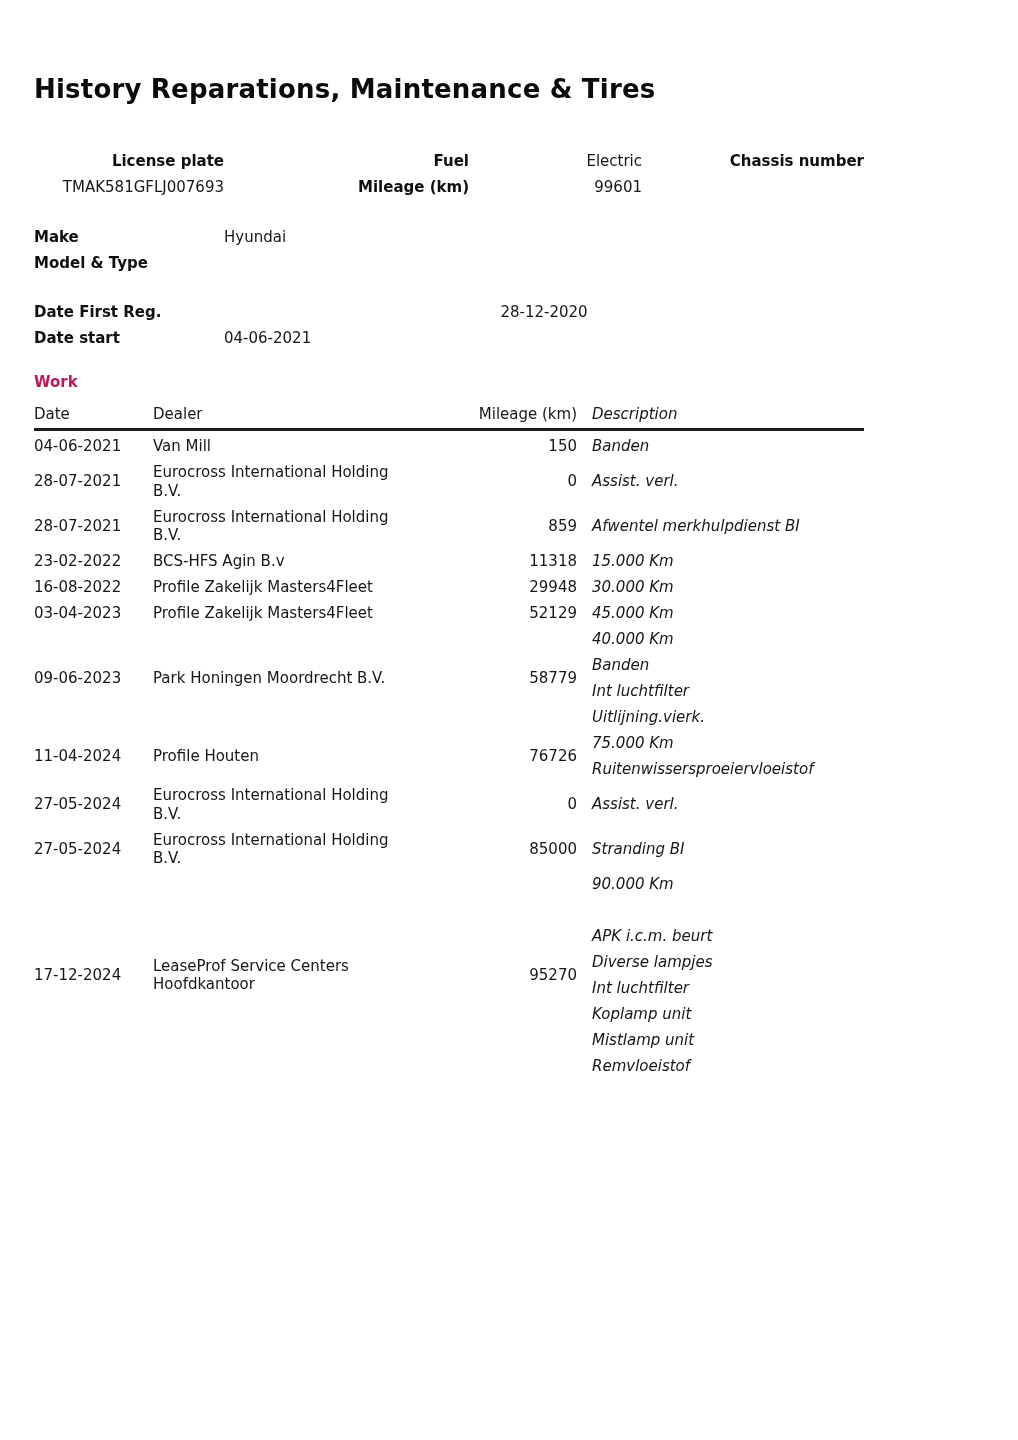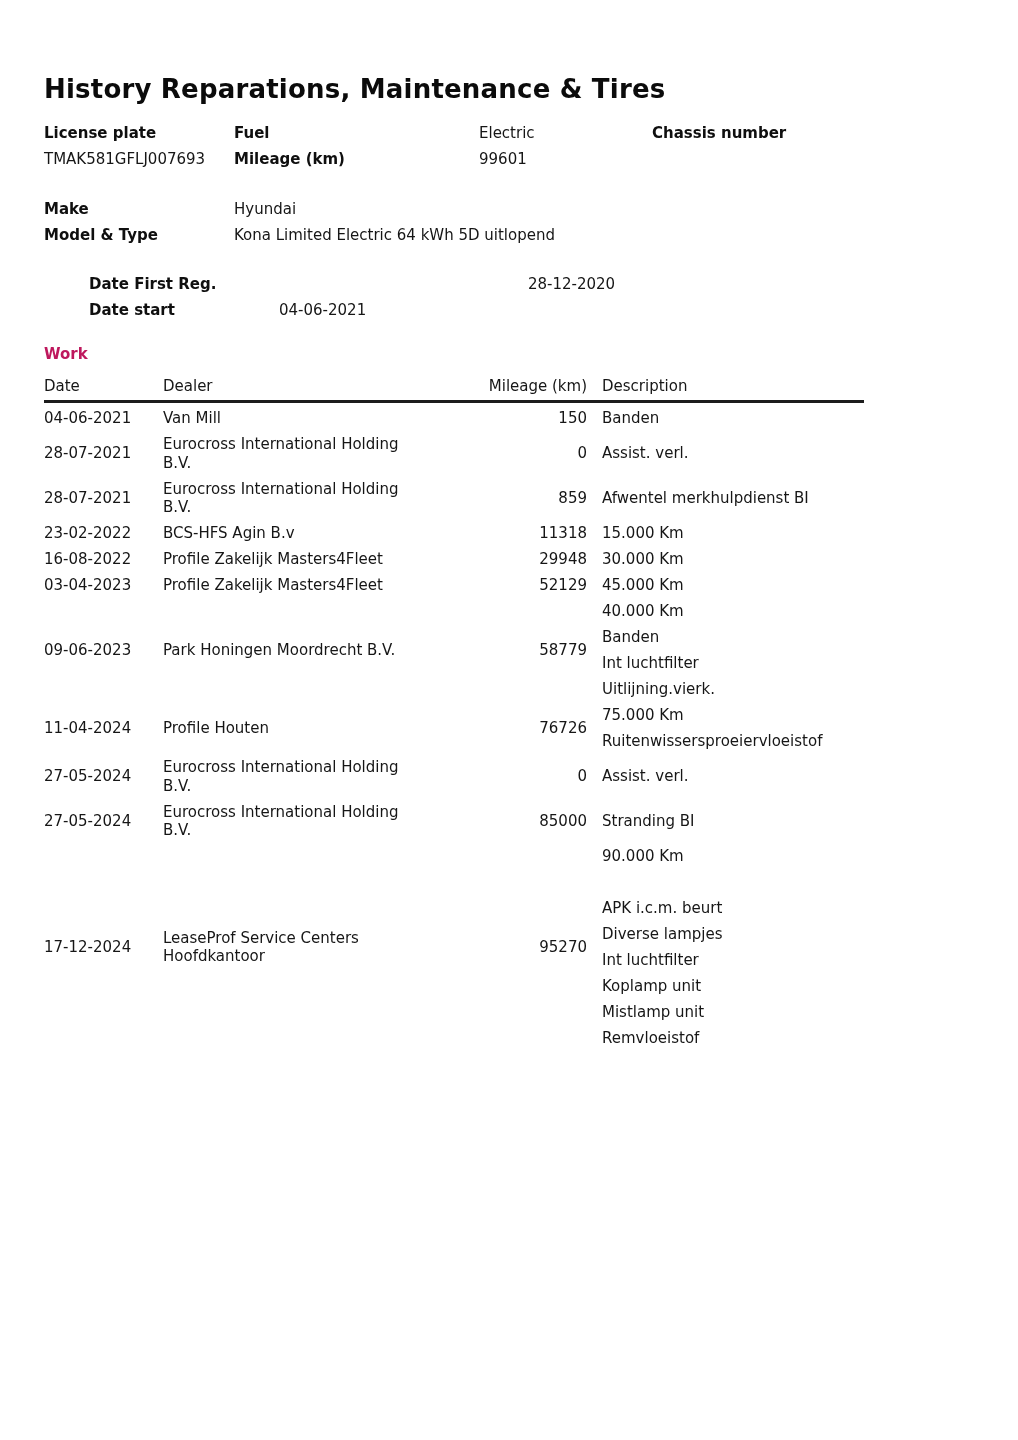--- a/index.html
+++ b/index.html
@@ -7,54 +7,54 @@
   .page {
     width: 1018px;
     height: 1440px;
     background: #ffffff;
     font-family: "DejaVu Sans", "Liberation Sans", sans-serif;
     color: #161616;
     position: relative;
     overflow: hidden;
   }
   .content {
-    padding: 74px 29px 0 44px;
+    padding: 74px 29px 0 34px;
     width: 893px;
   }
   .doc-title {
     font-size: 26px;
     font-weight: 700;
     color: #0b0b0b;
     letter-spacing: 0.2px;
   }
   .info-grid {
     display: grid;
     grid-template-columns: 190px 245px 173px 1fr;
     font-size: 15px;
     line-height: 26px;
   }
-  .info-grid.g1 { margin-top: 16px; }
+  .info-grid.g1 { margin-top: 44px; text-align: right; }
   .info-grid.g2 { margin-top: 24px; }
-  .info-grid.g3 { margin-top: 23px; margin-left: 45px; }
+  .info-grid.g3 { margin-top: 23px; }
   .lbl { font-weight: 700; color: #0f0f0f; }
   .val { font-weight: 400; }
   .section-title {
     margin-top: 18px;
     font-size: 15px;
     font-weight: 700;
     color: #be185d;
     line-height: 26px;
   }
   .work-table { font-size: 15px; }
   .w-row { display: flex; align-items: center; }
   .w-row > div { line-height: 18.5px; }
   .c-date   { width: 119px; flex: none; }
   .c-dealer { width: 256px; flex: none; padding-right: 8px; }
   .c-mileage{ width: 168px; flex: none; text-align: right; }
-  .c-desc   { flex: 1; margin-left: 15px; }
+  .c-desc   { flex: 1; margin-left: 15px; font-style: italic; }
   .thead { margin-top: 6px; }
   .thead > div { line-height: 26px; }
   .head-rule {
     height: 1px;
     border-top: 2px solid #1c1c1c;
     border-bottom: 1px solid #1c1c1c;
     margin-top: 1px;
   }
   .tbody { margin-top: 6px; }
   .tbody .w-row { margin-bottom: 7.5px; }
@@ -75,21 +75,20 @@
       <div class="lbl">Chassis number</div>
       <div class="val">TMAK581GFLJ007693</div>
       <div class="lbl">Mileage (km)</div>
       <div class="val">99601</div>
     </div>
 
     <div class="info-grid g2">
       <div class="lbl">Make</div>
       <div class="val" style="grid-column: 2 / 5;">Hyundai</div>
       <div class="lbl">Model &amp; Type</div>
-      <div class="val" style="grid-column: 2 / 5;">Kona Limited Electric 64 kWh 5D uitlopend</div>
     </div>
 
     <div class="info-grid g3">
       <div class="lbl">Date First Reg.</div>
       <div class="val" style="grid-column: 2 / 5; text-align: center;">28-12-2020</div>
       <div class="lbl">Date start</div>
       <div class="val" style="grid-column: 2 / 5;">04-06-2021</div>
     </div>
 
     <div>

